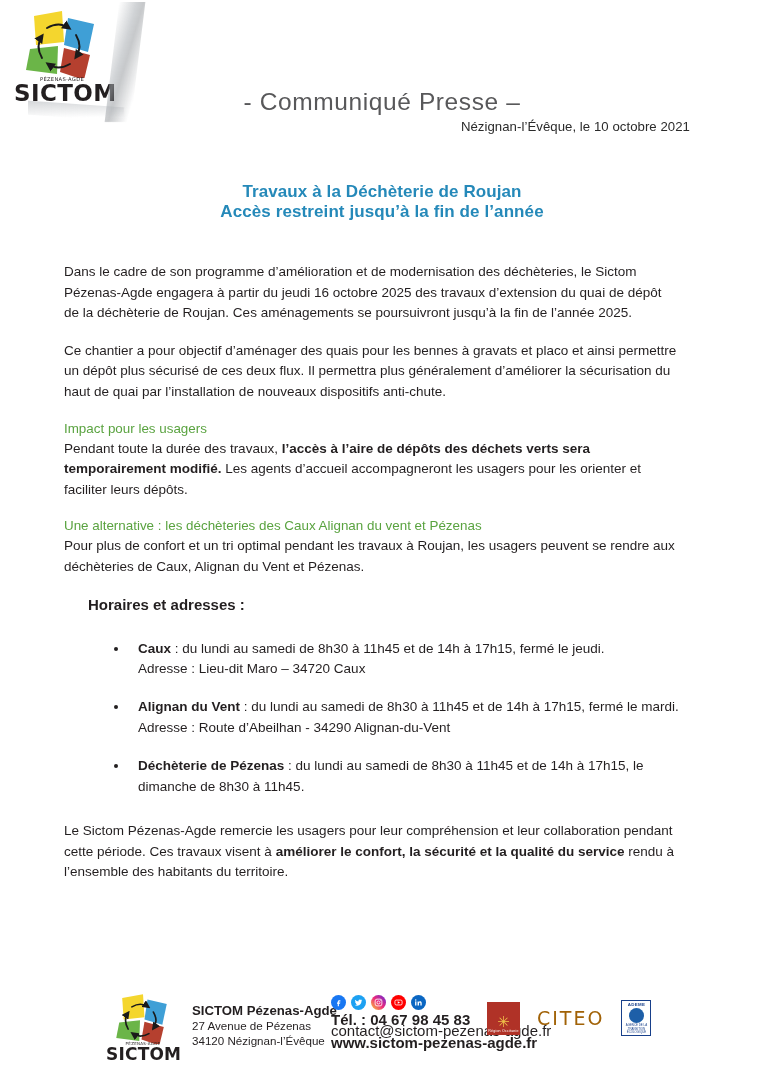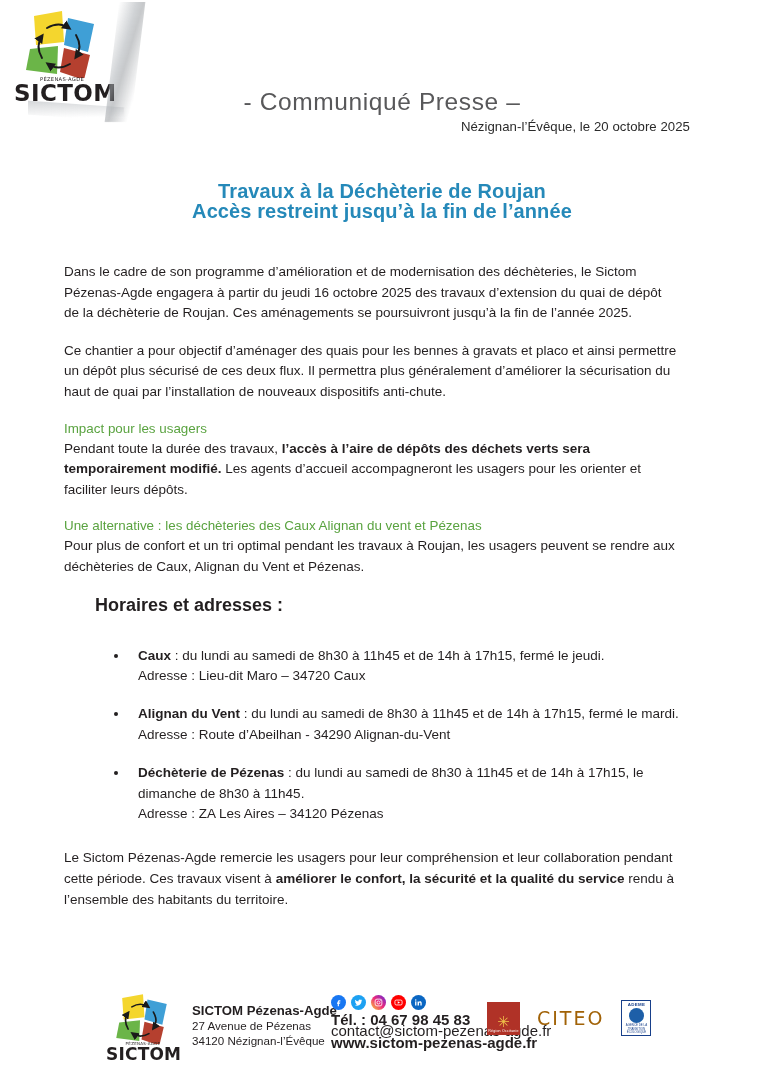--- a/index.html
+++ b/index.html
@@ -77,21 +77,21 @@
   }
 
   
   .doc-title {
     position: absolute;
     left: 0; right: 0;
     top: 182px;
     text-align: center;
     color: #2589b9;
     font-weight: bold;
-    font-size: 20px;
+    font-size: 17px;
     line-height: 19.5px;
     letter-spacing: 0.1px;
   }
 
   .content {
     position: absolute;
     left: 64px;
     top: 262px;
     width: 632px;
     font-size: 13.5px;
@@ -104,22 +104,22 @@
   .content p.tight { margin-bottom: 0; }
   .sec-head {
     color: #5aa340;
     font-weight: normal;
     font-size: 13.4px;
     margin: 0 0 1px 0;
     line-height: 18px;
   }
   .sub-head {
     font-weight: bold;
-    font-size: 18px;
-    margin: 11px;
+    font-size: 15px;
+    margin: 4px;
     padding-left: 20px;
     line-height: 20px;
   }
   .gap-md { height: 20px; }
   .gap-lg { height: 24px; }
   b, strong { font-weight: bold; }
 
   ul.sites {
     list-style: none;
     margin: 0;
@@ -288,21 +288,21 @@
         </svg>
         <div class="tiny" style="bottom:24px; font-size:5.2px;">PÉZENAS-AGDE</div>
         <div class="word" style="font-size:23px; letter-spacing:0.4px; bottom:0;">SICTOM</div>
       </div>
     </div>
 
     <div class="curl"></div>
     <div class="curl-b"></div>
 
     <div class="comm-title">- Communiqué Presse –</div>
-    <div class="date-line">Nézignan-l’Évêque, le 20 octobre 2025</div>
+    <div class="date-line">Nézignan-l’Évêque, le 10 octobre 2021</div>
   </div>
 
   <div class="doc-title">
     <div>Travaux à la Déchèterie de Roujan</div>
     <div>Accès restreint jusqu’à la fin de l’année</div>
   </div>
 
   <div class="content">
 
     <p>Dans le cadre de son programme d’amélioration et de modernisation des déchèteries, le Sictom Pézenas-Agde engagera à partir du jeudi 16 octobre 2025 des travaux d’extension du quai de dépôt de la déchèterie de Roujan. Ces aménagements se poursuivront jusqu’à la fin de l’année 2025.</p>
@@ -325,21 +325,20 @@
         <span class="addr-indent"> Adresse : Lieu-dit Maro – 34720 Caux</span>
       </li>
       <li>
         <span class="bullet"></span>
         <b>Alignan du Vent</b><span> : du lundi au samedi de 8h30 à 11h45 et de 14h à 17h15, fermé le mardi.</span>
         <span class="addr-indent">Adresse : Route d’Abeilhan - 34290 Alignan-du-Vent</span>
       </li>
       <li>
         <span class="bullet"></span>
         <b>Déchèterie de Pézenas</b><span> : du lundi au samedi de 8h30 à 11h45 et de 14h à 17h15, le dimanche de 8h30 à 11h45.</span>
-        <span class="addr-indent">Adresse : ZA Les Aires – 34120 Pézenas</span>
       </li>
     </ul>
 
     <div class="gap-lg"></div>
 
     <p class="tight"><span>Le Sictom Pézenas-Agde remercie les usagers pour leur compréhension et leur collaboration pendant cette période. Ces travaux visent à </span><b>améliorer le confort, la sécurité et la qualité du service</b><span> rendu à l’ensemble des habitants du territoire.</span></p>
   </div>
 
   <div class="footer">
 

